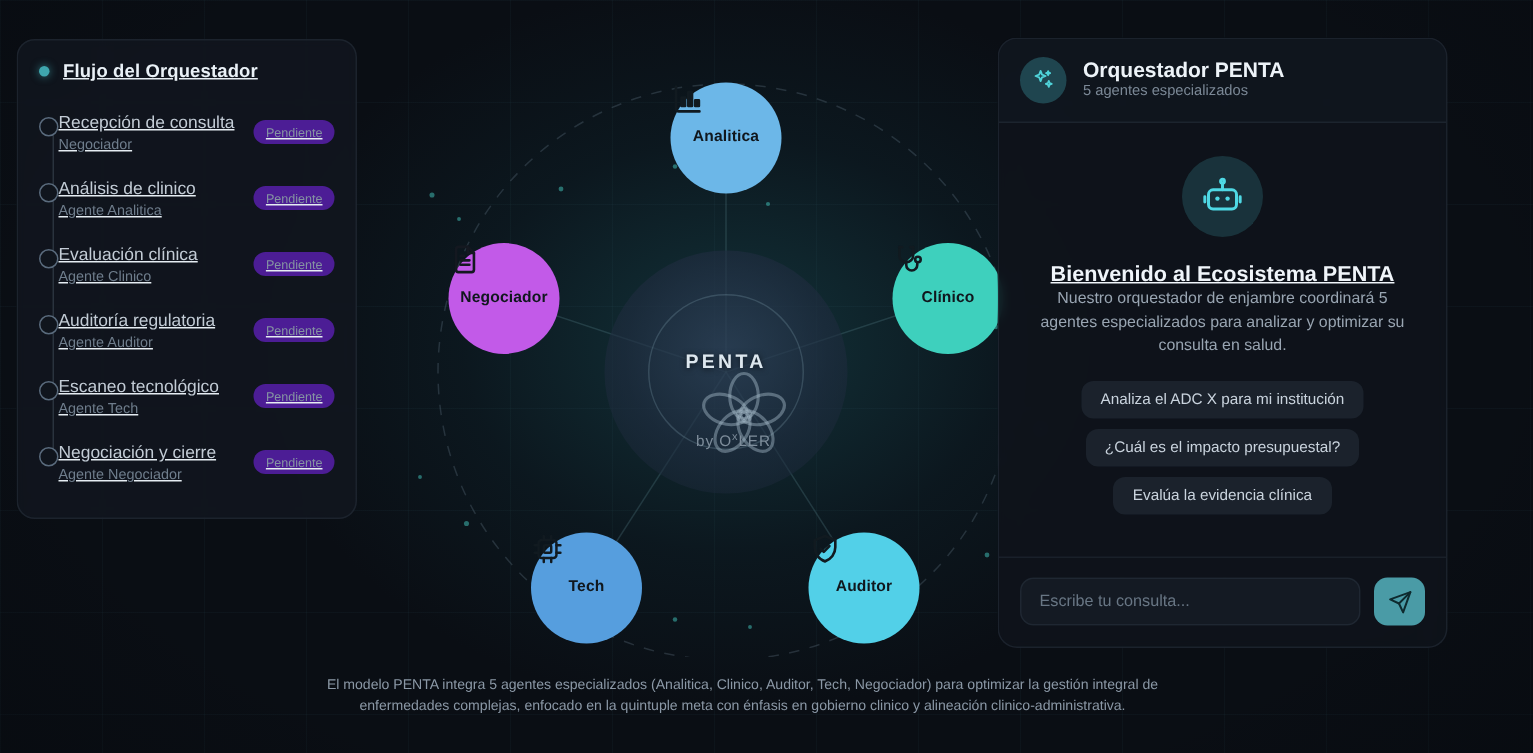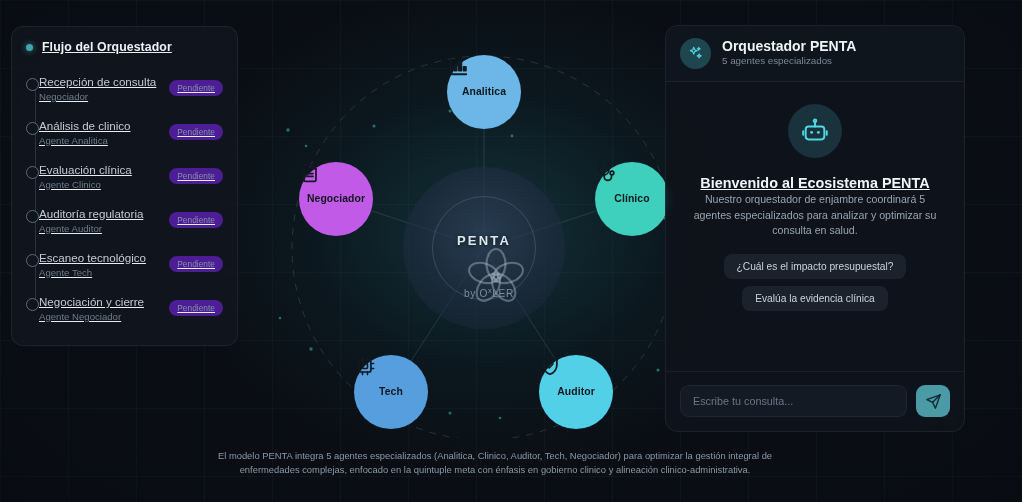--- a/index.html
+++ b/index.html
@@ -435,20 +435,21 @@
         <path d="M12 4.2v4"></path>
           <circle cx="12" cy="3.3" r="1.1"></circle>
         <path d="M1.9 12.2v3M22.1 12.2v3"></path>
         <circle cx="9.1" cy="13.2" r="1.25" fill="#4fd8e4" stroke="none"></circle>
         <circle cx="14.9" cy="13.2" r="1.25" fill="#4fd8e4" stroke="none"></circle>
       </svg>
     </div>
     <div id="welcome-title">Bienvenido al Ecosistema PENTA</div>
     <div id="welcome-sub">Nuestro orquestador de enjambre coordinará 5 agentes especializados para analizar y optimizar su consulta en salud.</div>
     <div id="chips-container" style="display:flex;flex-direction:column;align-items:center;">
+        <button class="chip">Analiza el ADC X para mi institución</button>
         <button class="chip">¿Cuál es el impacto presupuestal?</button>
         <button class="chip">Evalúa la evidencia clínica</button>
       </div>
   </div>
 
   <div id="chat-foot">
     <input id="chat-input" type="text" value="" placeholder="Escribe tu consulta..." style="">
     <button id="send-btn">
       <svg width="17" height="17" viewBox="0 0 24 24" fill="none" stroke="#0e2a2e" stroke-width="1.9" stroke-linecap="round" stroke-linejoin="round">
         <path d="M21.5 2.5 10.8 13.2"></path>

